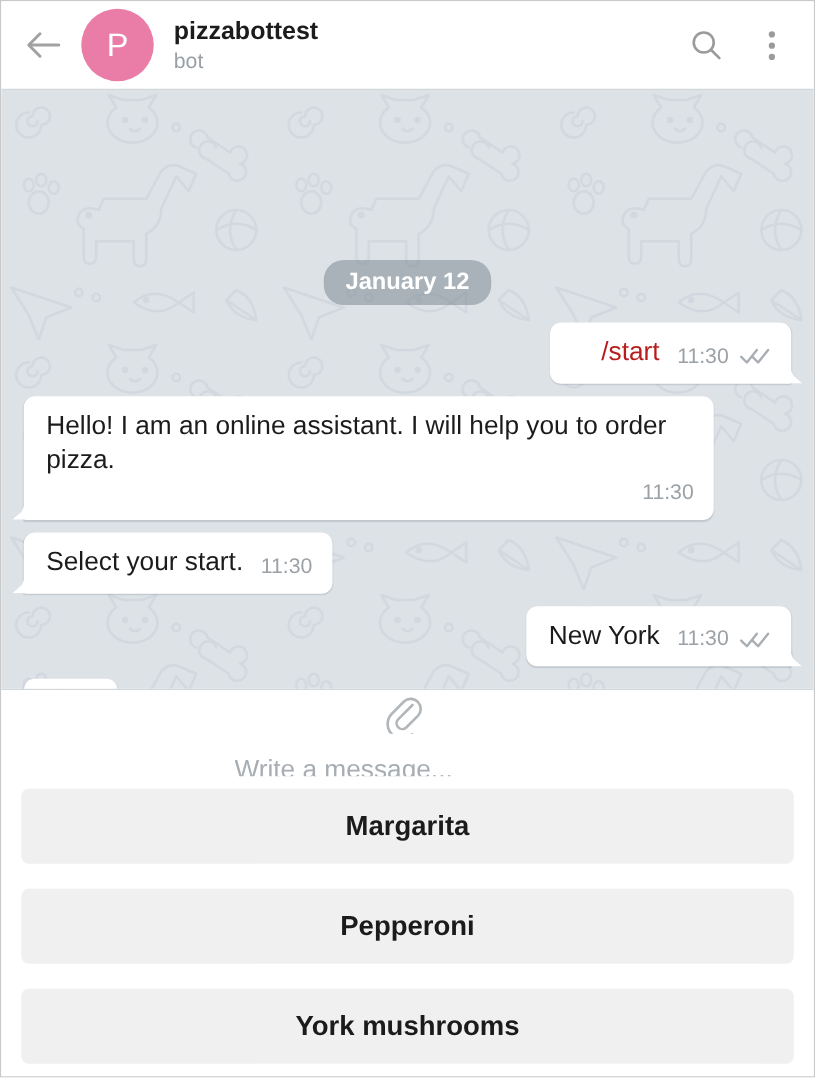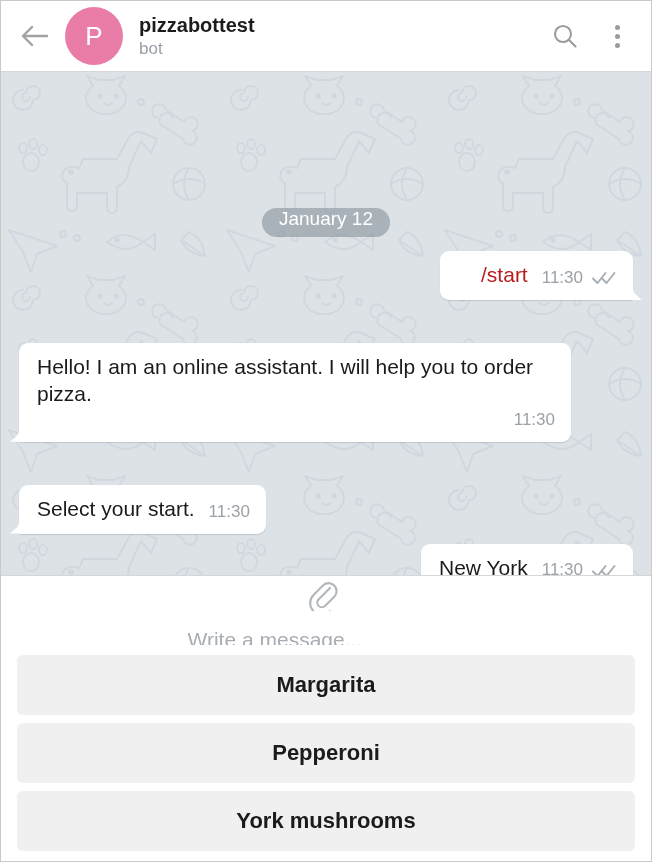--- a/index.html
+++ b/index.html
@@ -115,28 +115,29 @@
 
   .date-row {
     display: flex;
     justify-content: center;
     margin: 122px 0 14px 0;
   }
   .date-pill {
     background: rgba(125,138,148,0.55);
     color: #ffffff;
     font-size: 19px;
-    padding: 0 17px 7px;
+    padding: 7px 17px 7px;
     border-radius: 16px;
     user-select: none;
+    font-weight: bold;
   }
 
   .row { display: flex; width: 100%; margin-bottom: 10px; }
   .row.out { justify-content: flex-end; }
-  .row.in  { justify-content: flex-start; margin-top: 33px; }
+  .row.in  { justify-content: flex-start; }
 
   .bubble {
     position: relative;
     background: #ffffff;
     border-radius: 9px;
     padding: 11px 16px 11px 18px;
     box-shadow: 0 1px 1px rgba(20,40,60,0.14);
     max-width: 560px;
     display: flex;
     align-items: flex-end;
@@ -222,21 +223,21 @@
     padding: 0 6px;
   }
   .msg-input::placeholder { color: #a7adb3; }
 
   
   .keyboard {
     background: #ffffff;
     padding: 10px 16px 10px 16px;
     display: flex;
     flex-direction: column;
-    gap: 8px;
+    gap: 20px;
     flex: 0 0 auto;
   }
   .kb-btn {
     background: #f0f0f0;
     border: none;
     border-radius: 6px;
     height: 60px;
     width: 100%;
     font-family: "Liberation Sans", sans-serif;
     font-size: 22px;

